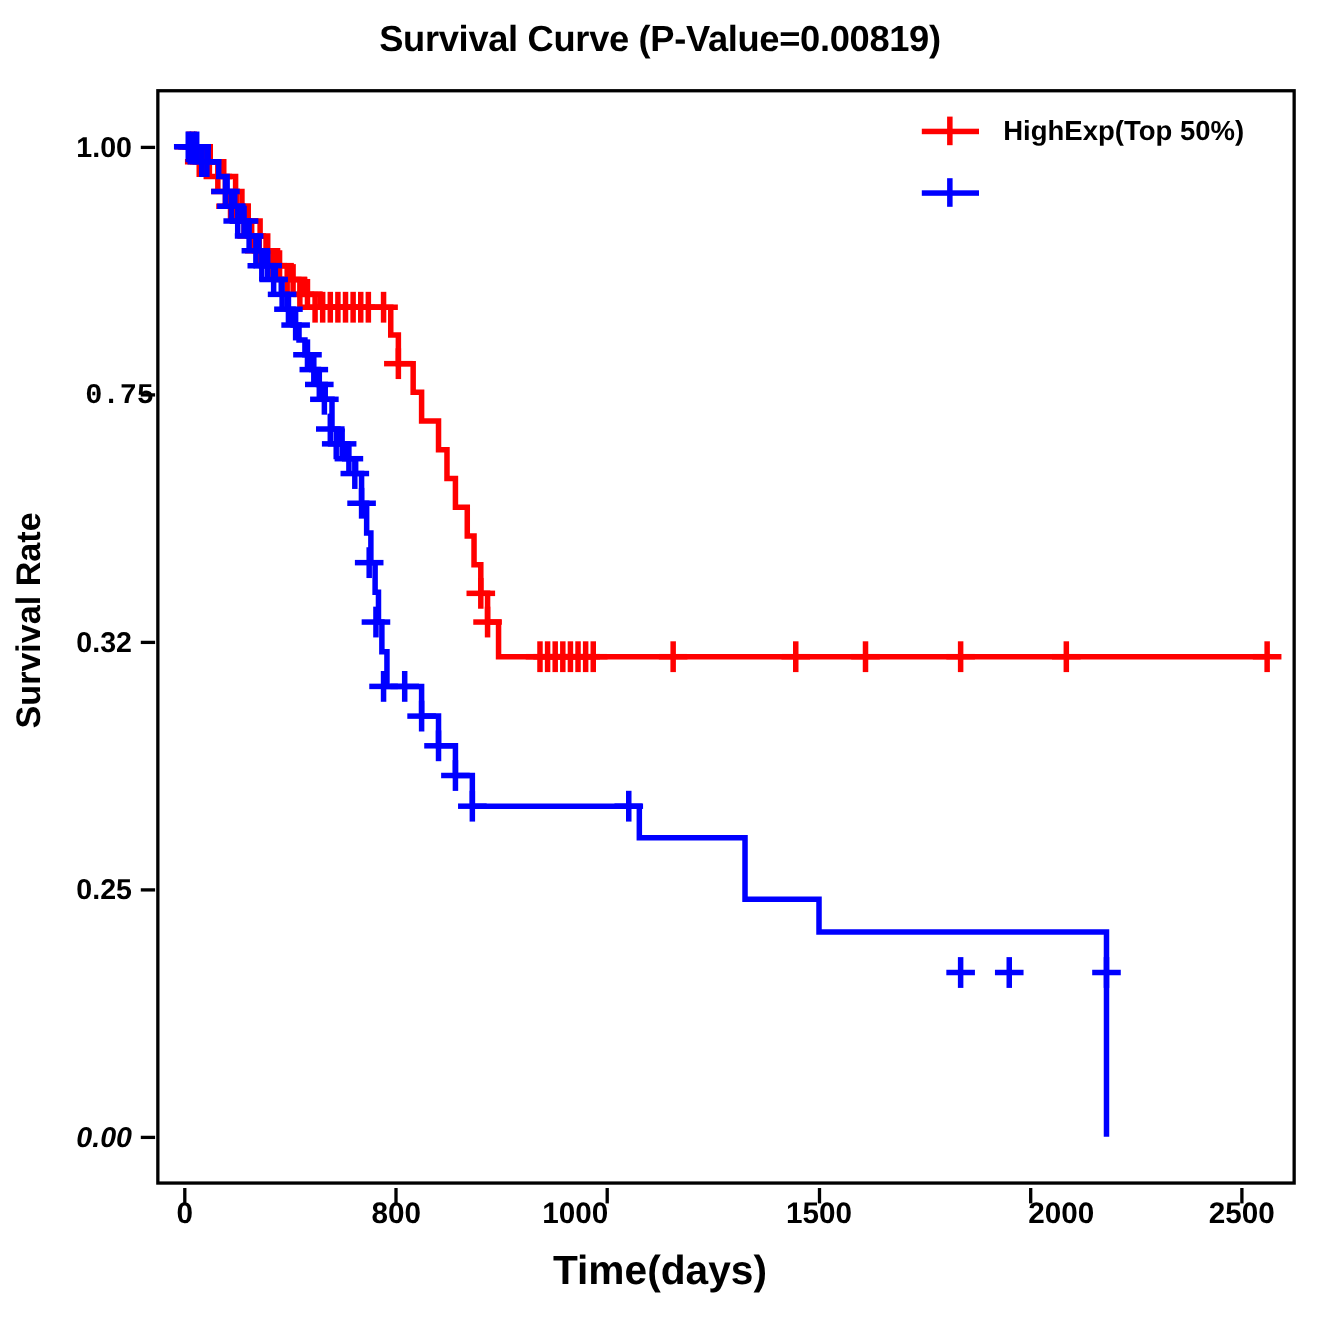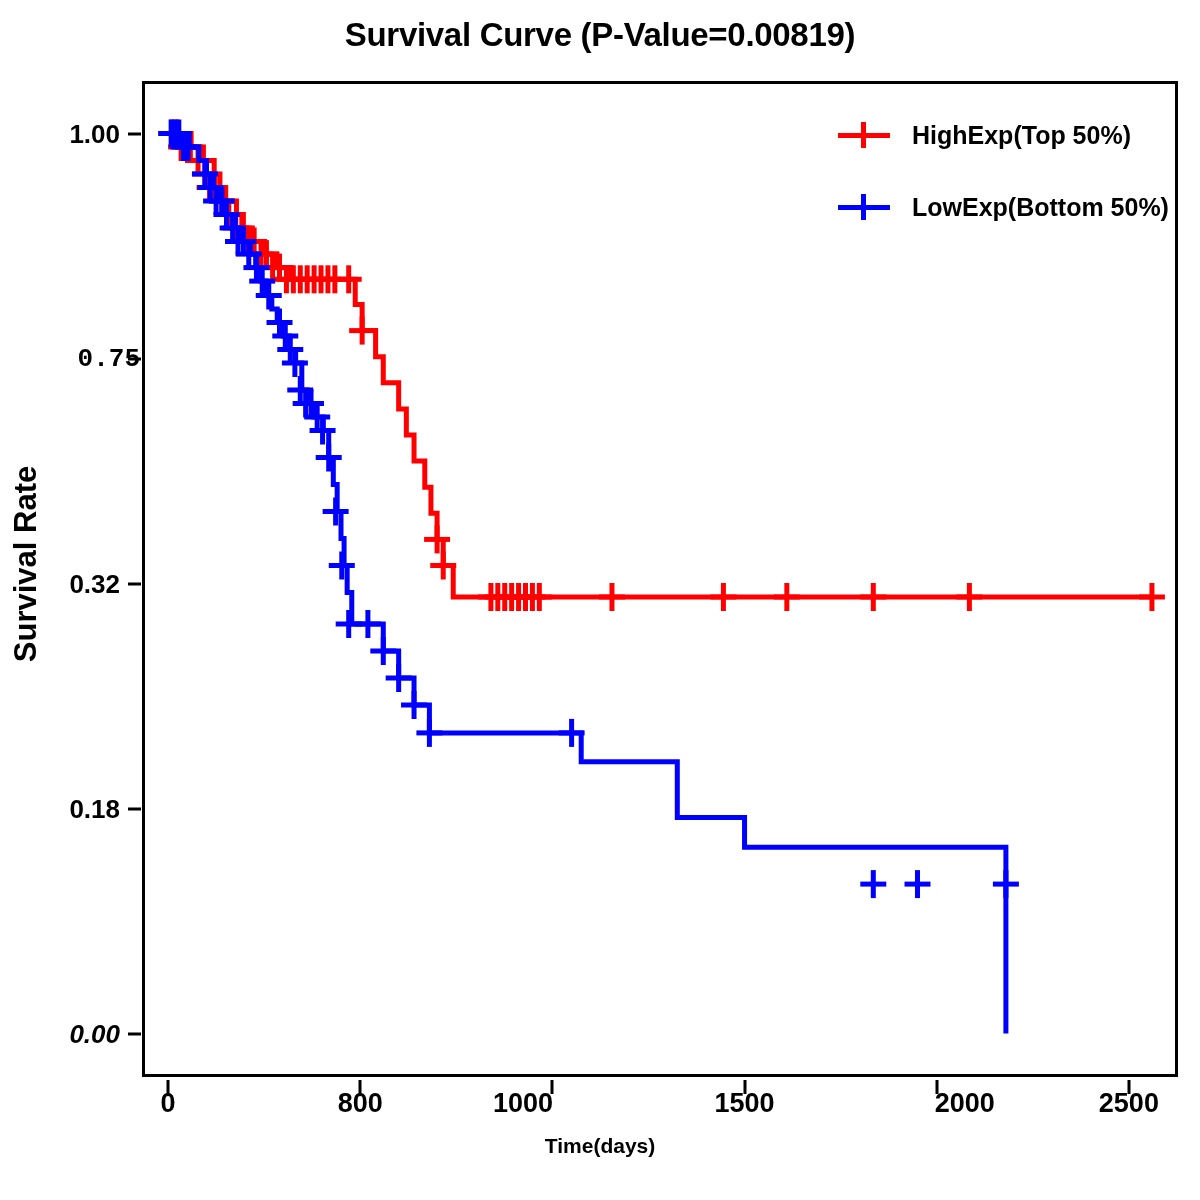--- a/index.html
+++ b/index.html
@@ -33,33 +33,33 @@
     position:absolute; top:1088px; font-size:27px; font-weight:bold;
     transform:translateX(-50%); text-align:center;
   }
   .xtick-mark{
     position:absolute; top:1080px; width:3px; height:14px; background:#000;
     transform:translateX(-50%);
   }
 
   #xaxis-title{
     position:absolute; left:0; top:1134px; width:1200px;
-    text-align:center; font-size:21px; font-weight:bold;
+    text-align:center; font-size:37px; font-weight:bold;
   }
   #yaxis-title{
     position:absolute; left:-104px; top:546px; width:260px;
     text-align:center; font-size:31px; font-weight:bold;
     transform:rotate(-90deg); transform-origin:center center;
   }
 
   #legend{
     position:absolute; left:838px; top:104px;
     display:flex; flex-direction:column; gap:26px;
   }
-  .legend-row{display:flex;align-items:center;margin-top:16px;}
+  .legend-row{display:flex;align-items:center;}
   .legend-mark{position:relative;width:52px;height:30px;margin-right:22px;}
   .legend-mark i{position:absolute;background:currentColor;display:block;}
   .legend-mark i.h{left:0;top:13px;width:52px;height:5px;}
   .legend-mark i.v{left:23px;top:2px;width:5px;height:26px;}
   .legend-label{font-size:25px;font-weight:bold;white-space:nowrap;}
 </style>
 </head>
 <body>
 
 <div id="root">
@@ -251,31 +251,30 @@
         <i class="h"></i>
           <i class="v"></i>
       </span>
       <span class="legend-label">HighExp(Top 50%)</span>
     </div>
     <div class="legend-row">
       <span class="legend-mark" style="color:#0000FF">
         <i class="h"></i>
           <i class="v"></i>
       </span>
-      <span class="legend-label">LowExp(Bottom 50%)</span>
     </div>
   </div>
 
   <div id="yaxis-title">Survival Rate</div>
   <div id="xaxis-title">Time(days)</div>
 
   <div id="ticks-layer">
       <div class="ytick-label" style="top: 1033.5px; right: 1080px; font-style: italic;">0.00</div>
       <div class="ytick-mark" style="top: 1033.5px; left: 128px;"></div>
-      <div class="ytick-label" style="top: 808.5px; right: 1080px;">0.18</div>
+      <div class="ytick-label" style="top: 808.5px; right: 1080px;">0.25</div>
       <div class="ytick-mark" style="top: 808.5px; left: 128px;"></div>
       <div class="ytick-label" style="top: 583.5px; right: 1080px;">0.32</div>
       <div class="ytick-mark" style="top: 583.5px; left: 128px;"></div>
       <div class="ytick-label" style="top: 358.5px; right: 1060px; font-family: Liberation Mono, monospace;">0.75</div>
       <div class="ytick-mark" style="top: 358.5px; left: 128px;"></div>
       <div class="ytick-label" style="top: 133.5px; right: 1080px;">1.00</div>
       <div class="ytick-mark" style="top: 133.5px; left: 128px;"></div>
       <div class="xtick-label" style="left: 168.06px;">0</div>
       <div class="xtick-mark" style="left: 168.06px;"></div>
       <div class="xtick-label" style="left: 360.224px;">800</div>

